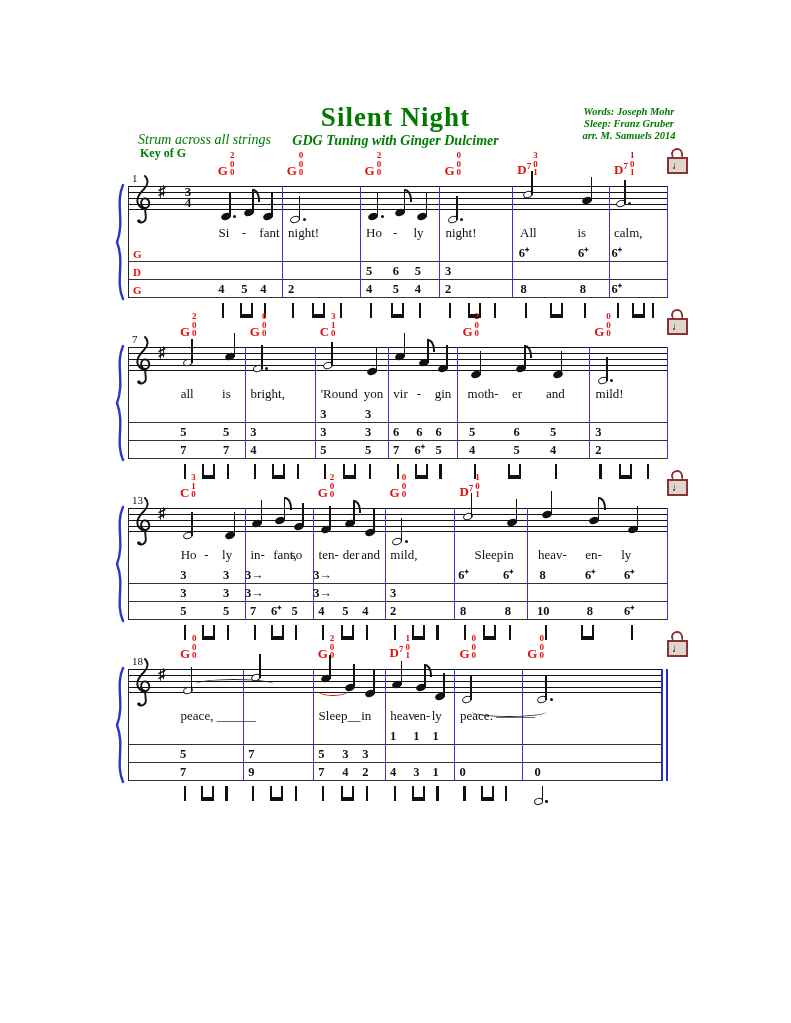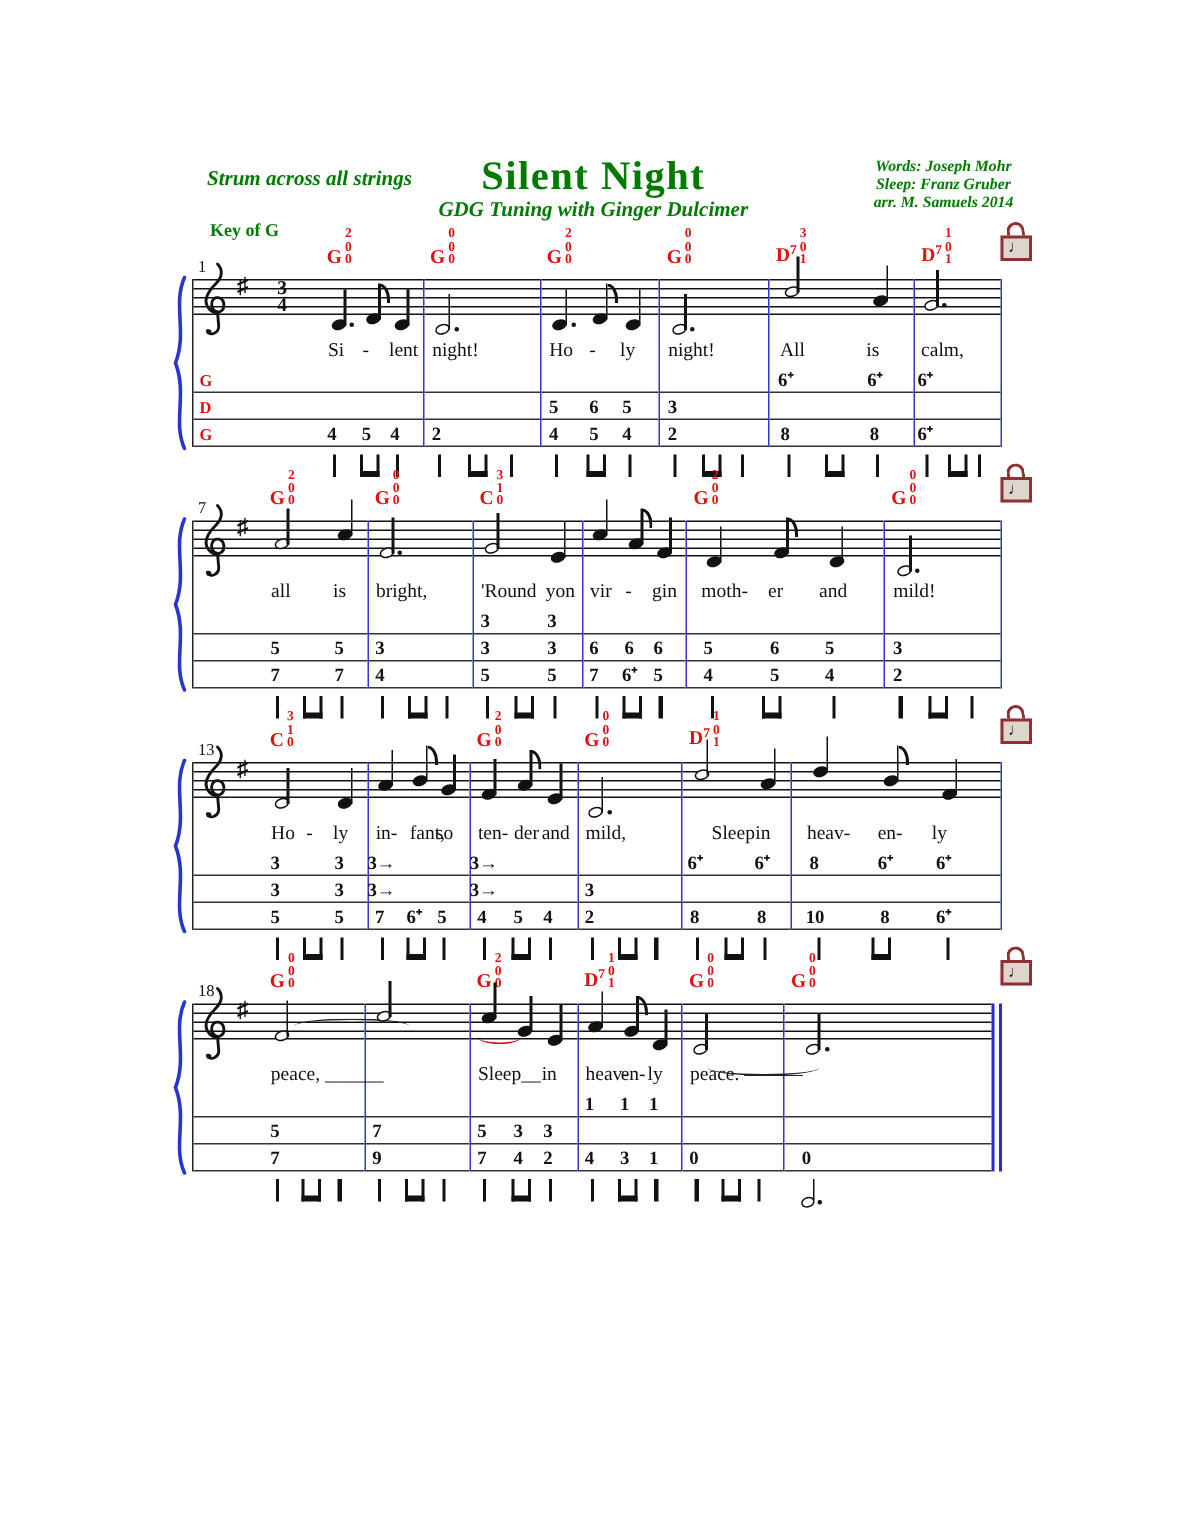--- a/index.html
+++ b/index.html
@@ -2,21 +2,21 @@
 <html><head>
 <meta charset="utf-8">
 <style>
   html,body{margin:0;padding:0}
   body{width:791px;height:1023px;background:#fff;position:relative;overflow:hidden;
        font-family:"Liberation Serif", serif;color:#111}
   .abs{position:absolute}
   
   #title{top:102px;left:0;width:791px;text-align:center;font-size:27px;font-weight:bold;letter-spacing:1px}
   #subtitle{top:133px;left:0;width:791px;text-align:center;font-size:14px;font-style:italic;font-weight:bold}
-  #instruction{top:112px;left:138px;font-size:14px;font-style:italic;font-weight:bold}
+  #instruction{top:132px;left:138px;font-size:14px;font-style:italic;font-weight:normal}
   #keylabel{top:146px;left:140px;font-size:12px;font-weight:bold}
   #credits{top:106px;left:553px;width:152px;text-align:center;font-size:10.5px;font-style:italic;font-weight:bold;line-height:12px}
   
   #score{position:absolute;top:150px;left:128px;width:540px}
   .system{position:relative;padding-top:36px;margin-bottom:13px}
   .scoreRow{display:flex;border-left:1.6px solid #222}
   .cell{position:relative;box-sizing:border-box}
   .measure{border-right:1.6px solid #3535cf}
   .measure.final{border-right:7px double #2a2ac4}
   .staffSeg{position:relative;height:24px;
@@ -131,21 +131,21 @@
               <span class="nflag"></span>
             </span>
             <span class="note" style="left: 72%; top: 26.5px;">
               <span class="nhead filled"></span>
               <span class="nstem"></span>
             </span>
           </div>
           <div class="lyricRow">
             <span class="lyr" style="left: 7%;">Si</span>
             <span class="lyr" style="left: 41%;">-</span>
-            <span class="lyr" style="left: 67%;">lent</span>
+            <span class="lyr" style="left: 67%;">fant</span>
           </div>
           <div class="tabRow"></div>
           <div class="tabRow"></div>
           <div class="tabRow">
             <span class="tabVal" style="left: 10%;">4</span>
             <span class="tabVal" style="left: 44%;">5</span>
             <span class="tabVal" style="left: 72%;">4</span>
           </div>
           <div class="strumRow">
             <span class="sgroup" style="left: 12%;"><span class="sstroke"></span></span>

